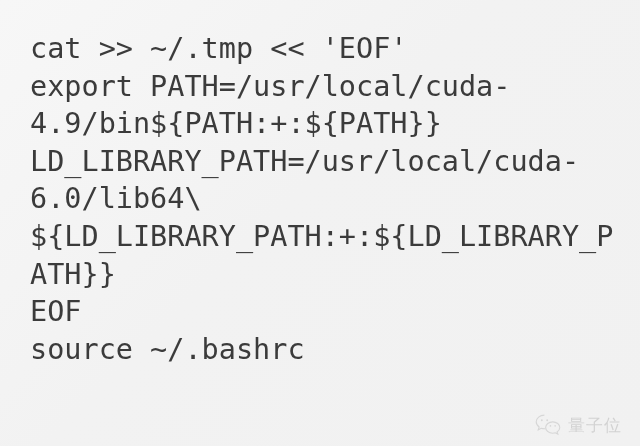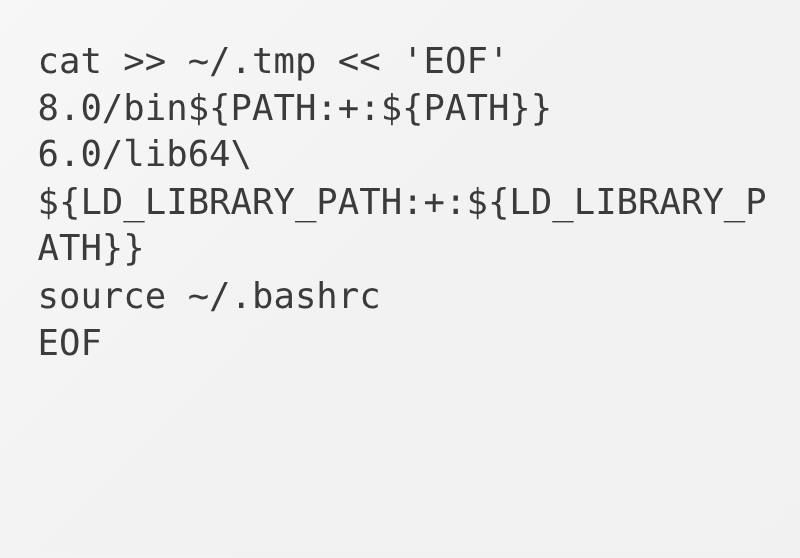--- a/index.html
+++ b/index.html
@@ -71,22 +71,39 @@
     white-space: nowrap;
   }
 </style>
 </head>
 <body>
 
 <div id="screen">
 
   <div id="code-block">
     <div class="code-line">cat &gt;&gt; ~/.tmp &lt;&lt; 'EOF'</div>
-    <div class="code-line">8.0/bin${PATH:+:${PATH}}</div>
+    <div class="code-line">export PATH=/usr/local/cuda-</div>
+    <div class="code-line">4.9/bin${PATH:+:${PATH}}</div>
+    <div class="code-line">LD_LIBRARY_PATH=/usr/local/cuda-</div>
     <div class="code-line">6.0/lib64\</div>
     <div class="code-line">${LD_LIBRARY_PATH:+:${LD_LIBRARY_P</div>
     <div class="code-line">ATH}}</div>
+    <div class="code-line">EOF</div>
     <div class="code-line">source ~/.bashrc</div>
-    <div class="code-line">EOF</div>
   </div>
 
+  <div id="watermark">
+    <svg class="wm-icon" viewBox="0 0 32 27" aria-hidden="true">
+      <g fill="none" stroke="#9a9a9a" stroke-width="1.4">
+        <path d="M11.6 1.4C6 1.4 1.5 5.1 1.5 9.6c0 2.5 1.4 4.8 3.6 6.3L4 19.4l3.6-1.9c1.2.4 2.6.6 4 .6.4 0 .8 0 1.2-.1"></path>
+        <path d="M30.5 16.6c0-3.9-3.9-7-8.7-7s-8.7 3.1-8.7 7 3.9 7 8.7 7c1.1 0 2.2-.2 3.2-.5l3.1 1.6-.9-2.7c1.9-1.3 3.3-3.2 3.3-5.4z"></path>
+      </g>
+      <g fill="#9a9a9a">
+        <circle cx="8.4" cy="7.6" r="1.15"></circle>
+        <circle cx="15.0" cy="7.6" r="1.15"></circle>
+        <circle cx="19.0" cy="14.6" r="1.0"></circle>
+        <circle cx="24.8" cy="14.6" r="1.0"></circle>
+      </g>
+    </svg>
+    <span class="wm-text">量子位</span>
+  </div>
 
 </div>
 
 </body></html>

